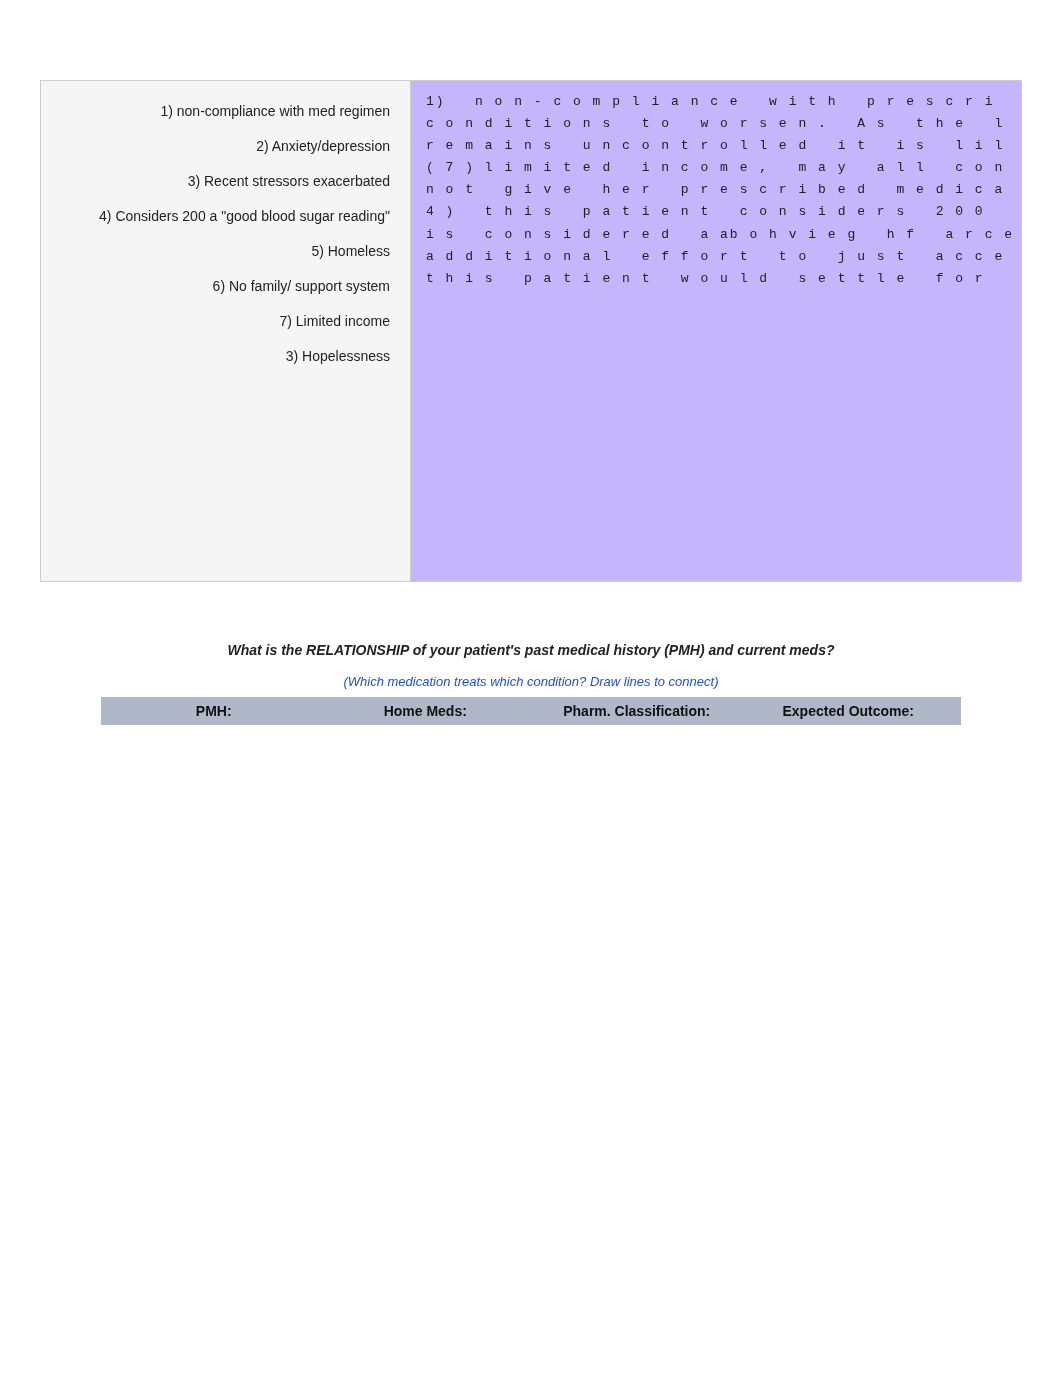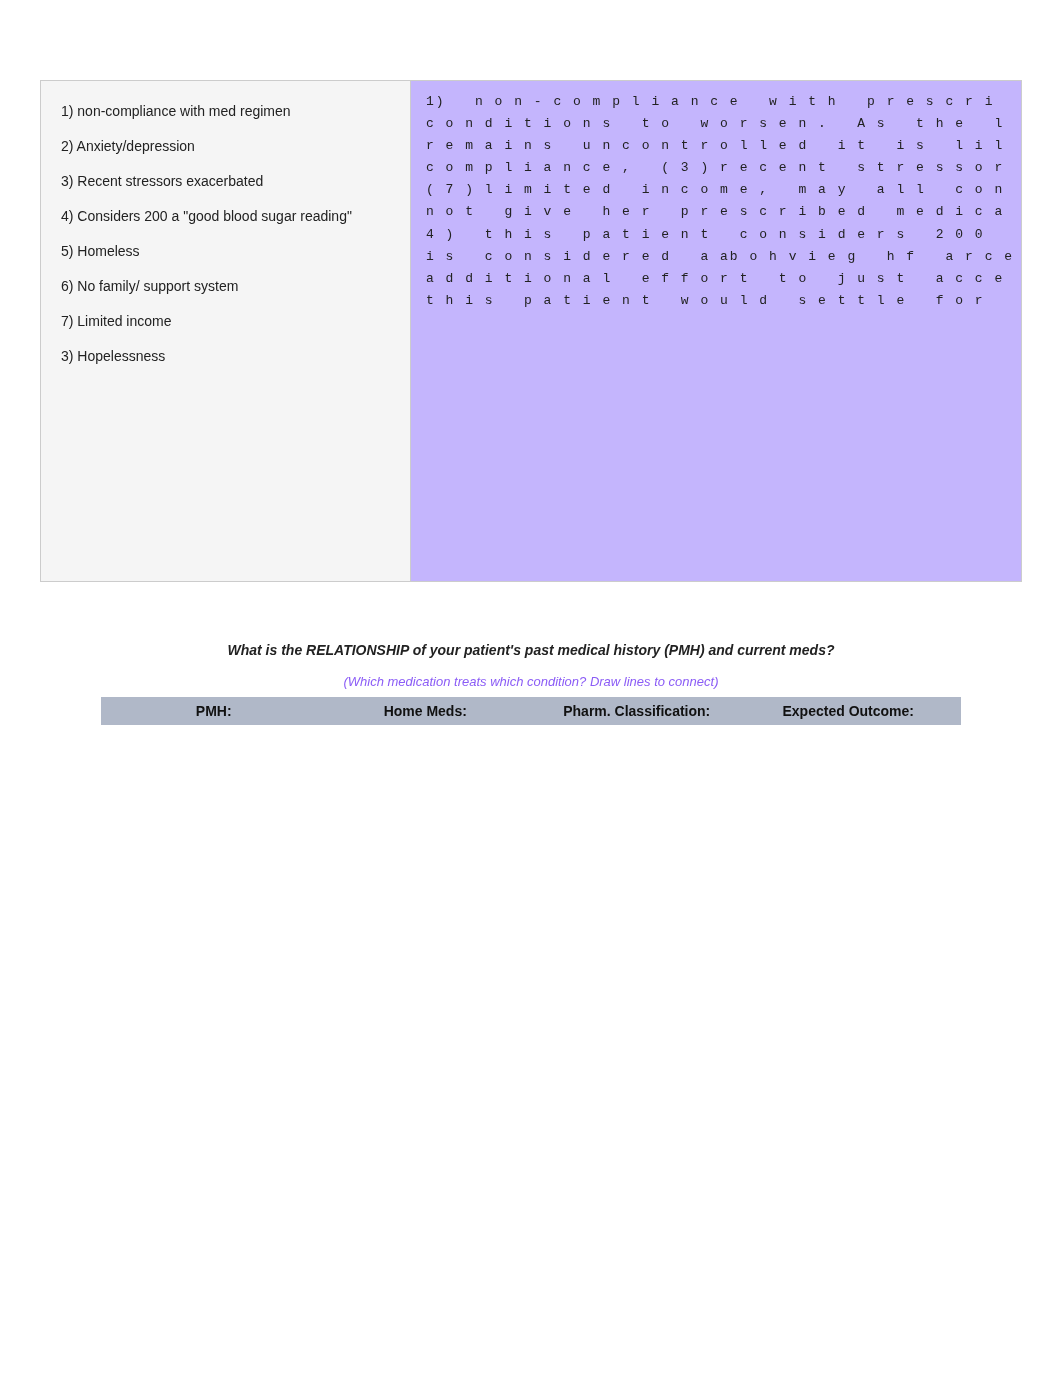--- a/index.html
+++ b/index.html
@@ -37,20 +37,21 @@
       padding: 20px 20px 200px 20px;
       border-right: 1px solid #ccc;
       background: #f5f5f5;
     }
 
     .left-panel .list-item {
       margin-bottom: 14px;
       font-size: 14px;
       color: #222;
       line-height: 1.5;
+      text-align: right;
     }
 
     .right-panel {
       flex: 1;
       padding: 10px 15px 200px 15px;
       background: #c4b5fd;
       overflow: hidden;
     }
 
     .right-panel .text-line {
@@ -72,21 +73,21 @@
       font-style: italic;
       font-weight: bold;
       font-size: 14px;
       color: #222;
       margin-bottom: 16px;
     }
 
     .bottom-section .question-subtitle {
       font-style: italic;
       font-size: 13px;
-      color: #8b5cf6;
+      color: #1d4ed8;
       margin-bottom: 8px;
     }
 
     .table-header-row {
       display: flex;
       background: #b0b8c8;
       padding: 6px 7px;
       width: 100%;
       max-width: 860px;
       margin: 0 auto;
@@ -117,21 +118,20 @@
         <div class="list-item">7) Limited income</div>
         <div class="list-item">3) Hopelessness</div>
       </div>
 
     <div class="right-panel">
     <div class="text-line">1)   n o n - c o m p l i a n c e   w i t h   p r e s c r i</div>
         <div class="text-line">c o n d i t i o n s   t o   w o r s e n .   A s   t h e   l</div>
         <div class="text-line"></div>
         <div class="text-line">r e m a i n s   u n c o n t r o l l e d   i t   i s   l i l</div>
         <div class="text-line"></div>
-        <div class="text-line">c o m p l i a n c e ,   ( 3 ) r e c e n t   s t r e s s o r</div>
         <div class="text-line"></div>
         <div class="text-line">( 7 ) l i m i t e d   i n c o m e ,   m a y   a l l   c o n</div>
         <div class="text-line">n o t   g i v e   h e r   p r e s c r i b e d   m e d i c a</div>
         <div class="text-line"></div>
         <div class="text-line">4 )   t h i s   p a t i e n t   c o n s i d e r s   2 0 0</div>
         <div class="text-line">i s   c o n s i d e r e d   a ab o h v i e g   h f   a r c e t a o d r i s n   g a . l</div>
         <div class="text-line">a d d i t i o n a l   e f f o r t   t o   j u s t   a c c e</div>
         <div class="text-line">t h i s   p a t i e n t   w o u l d   s e t t l e   f o r</div>
       </div>
 

